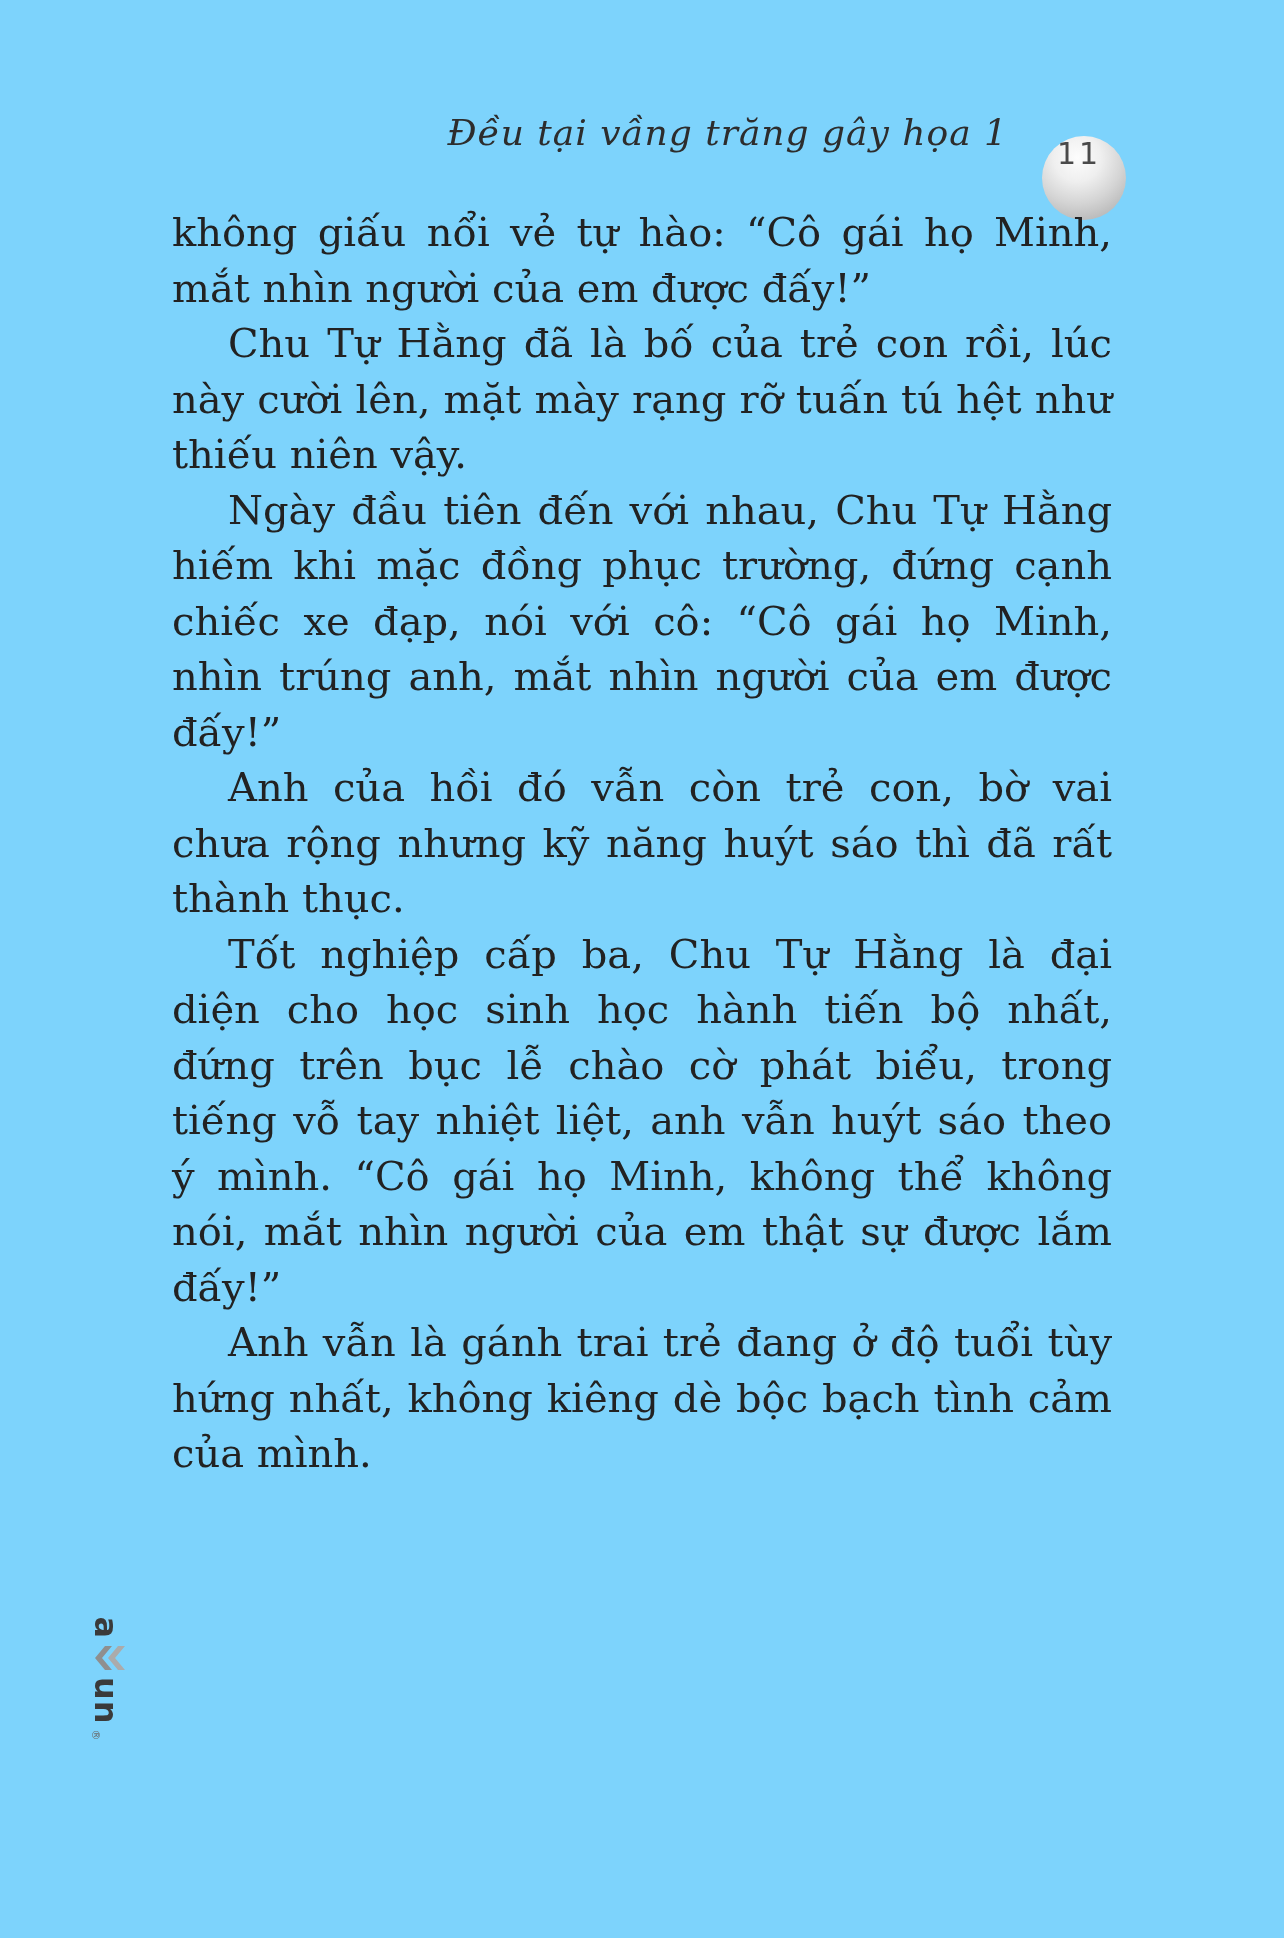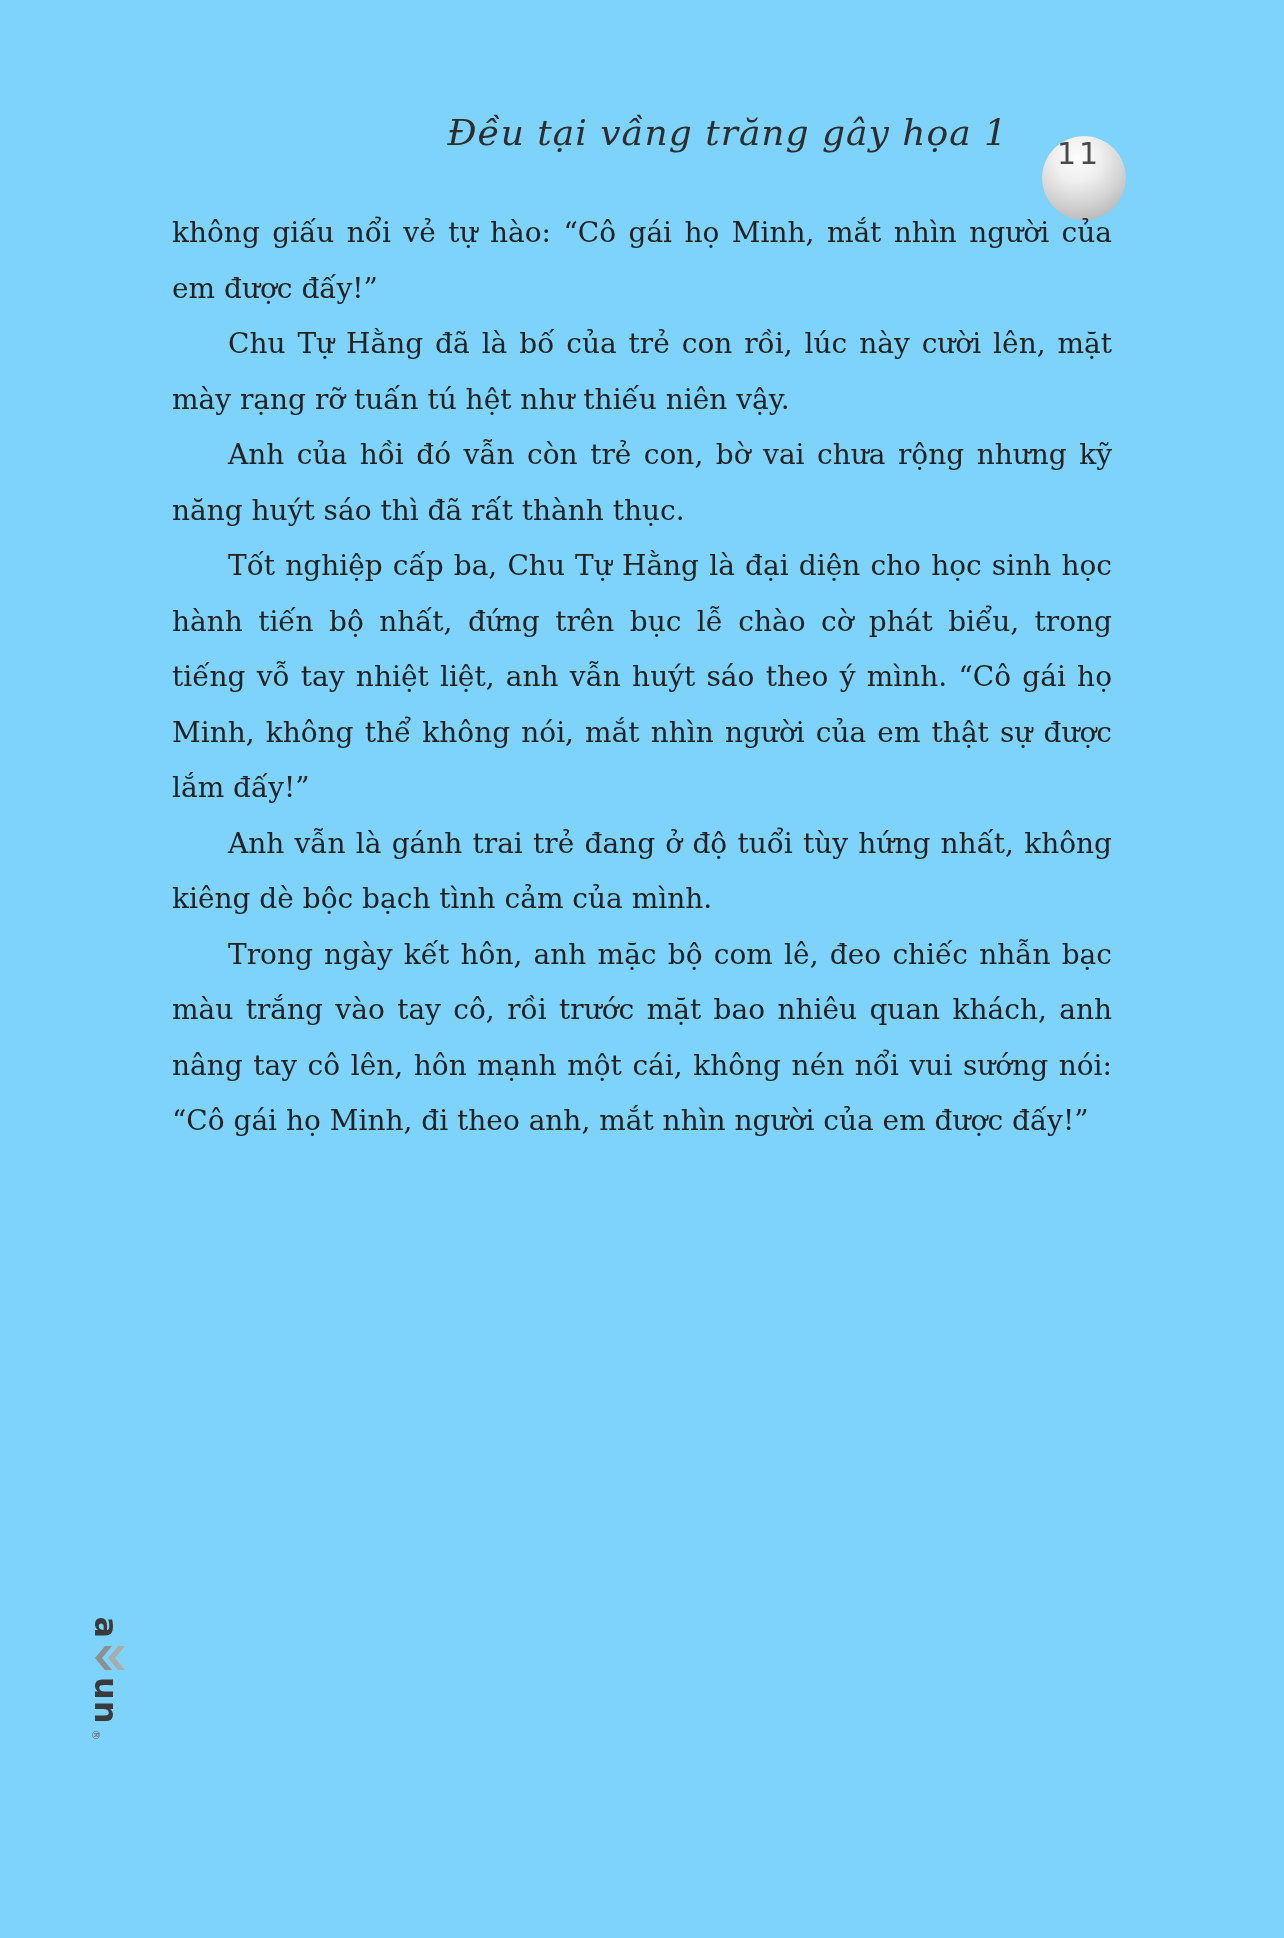--- a/index.html
+++ b/index.html
@@ -47,21 +47,21 @@
     padding-left: 15px;
     filter: none;
   }
 
   
   .content {
     position: absolute;
     left: 172px;
     top: 205px;
     width: 940px;
-    font-size: 28px;
+    font-size: 40px;
     line-height: 55.5px;
     color: #222222;
     text-align: justify;
   }
   .content p {
     margin: 0;
     padding: 0;
     text-indent: 56px;
   }
   .content p.no-indent { text-indent: 0; }
@@ -101,24 +101,24 @@
 
   <div class="header-title">Đều tại vầng trăng gây họa 1</div>
 
   <div class="page-number-circle">
     <span class="page-number">11</span>
   </div>
 
   <div class="content">
     <p class="no-indent">không giấu nổi vẻ tự hào: “Cô gái họ Minh, mắt nhìn người của em được đấy!”</p>
     <p>Chu Tự Hằng đã là bố của trẻ con rồi, lúc này cười lên, mặt mày rạng rỡ tuấn tú hệt như thiếu niên vậy.</p>
+    <p>Ngày đầu tiên đến với nhau, Chu Tự Hằng hiếm khi mặc đồng phục trường, đứng cạnh chiếc xe đạp, nói với cô: “Cô gái họ Minh, nhìn trúng anh, mắt nhìn người của em được đấy!”</p>
     <p>Anh của hồi đó vẫn còn trẻ con, bờ vai chưa rộng nhưng kỹ năng huýt sáo thì đã rất thành thục.</p>
     <p>Tốt nghiệp cấp ba, Chu Tự Hằng là đại diện cho học sinh học hành tiến bộ nhất, đứng trên bục lễ chào cờ phát biểu, trong tiếng vỗ tay nhiệt liệt, anh vẫn huýt sáo theo ý mình. “Cô gái họ Minh, không thể không nói, mắt nhìn người của em thật sự được lắm đấy!”</p>
     <p>Anh vẫn là gánh trai trẻ đang ở độ tuổi tùy hứng nhất, không kiêng dè bộc bạch tình cảm của mình.</p>
-    <p>Trong ngày kết hôn, anh mặc bộ com lê, đeo chiếc nhẫn bạc màu trắng vào tay cô, rồi trước mặt bao nhiêu quan khách, anh nâng tay cô lên, hôn mạnh một cái, không nén nổi vui sướng nói: “Cô gái họ Minh, đi theo anh, mắt nhìn người của em được đấy!”</p>
   </div>
 
   <div class="logo">
     <span>a</span>
     <span class="chevrons">
       <svg width="28" height="34" viewBox="0 0 28 34" aria-hidden="true">
         <polygon points="2,2 14,12 26,2 26,9 14,19 2,9" fill="#ababab"></polygon>
         <polygon points="2,15 14,25 26,15 26,22 14,32 2,22" fill="#8f8f8f"></polygon>
       </svg>
     </span>

